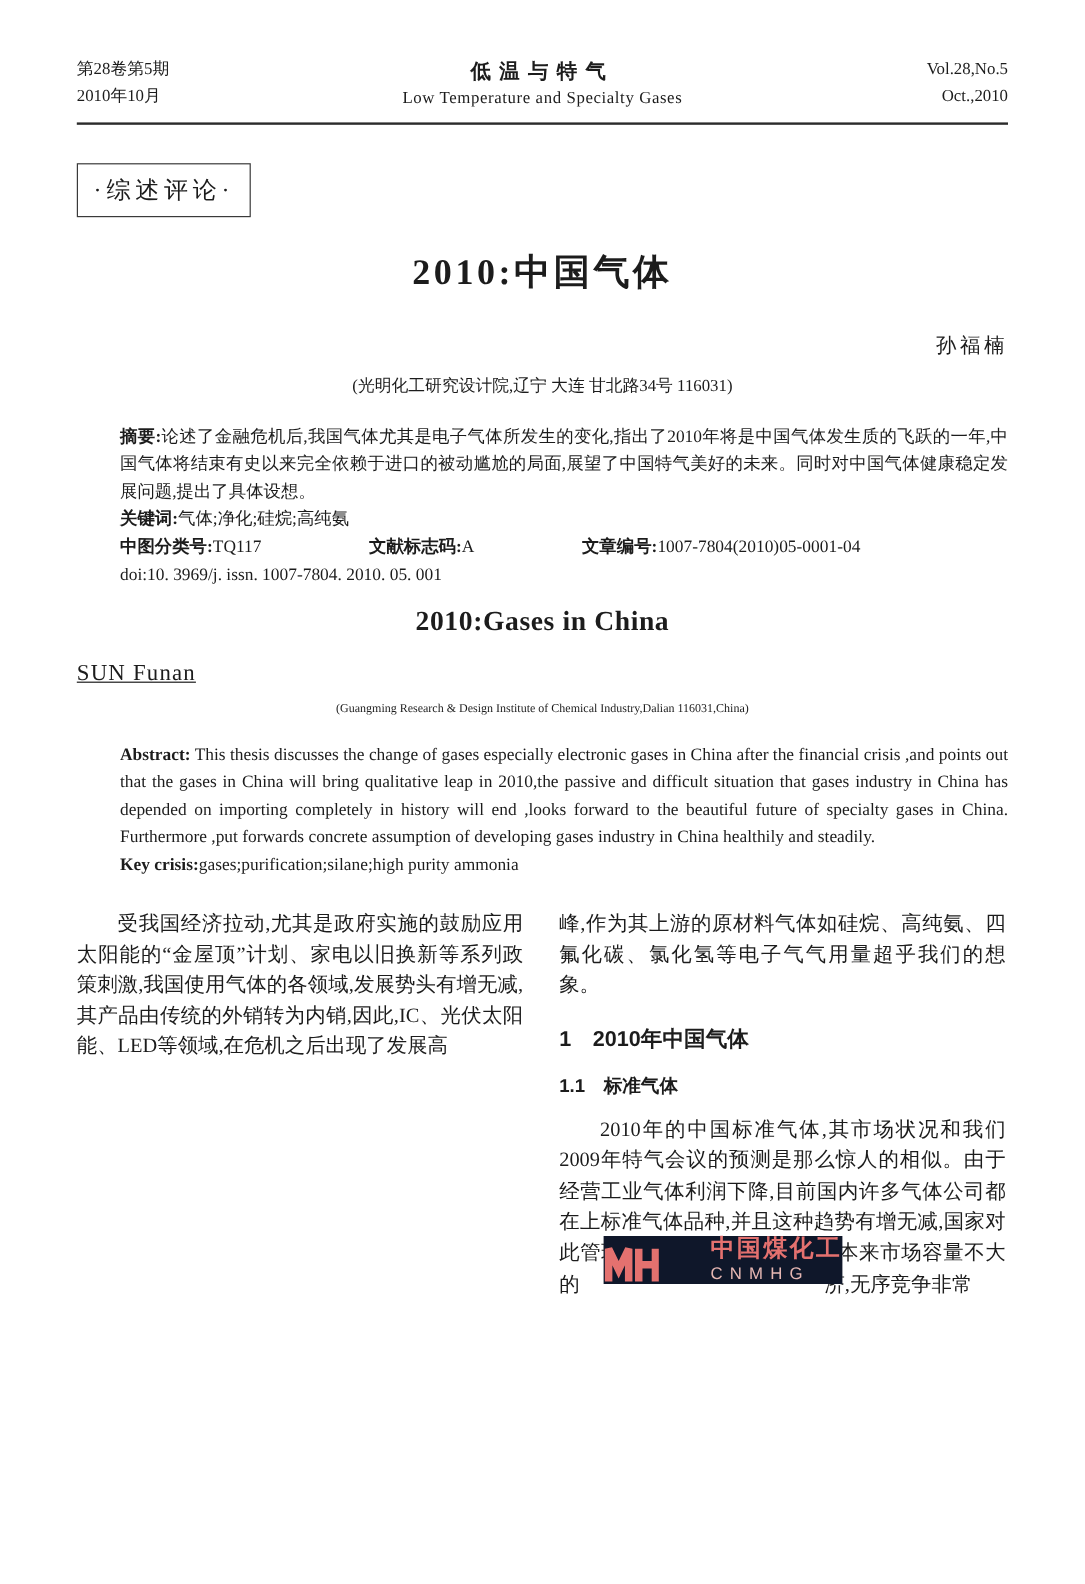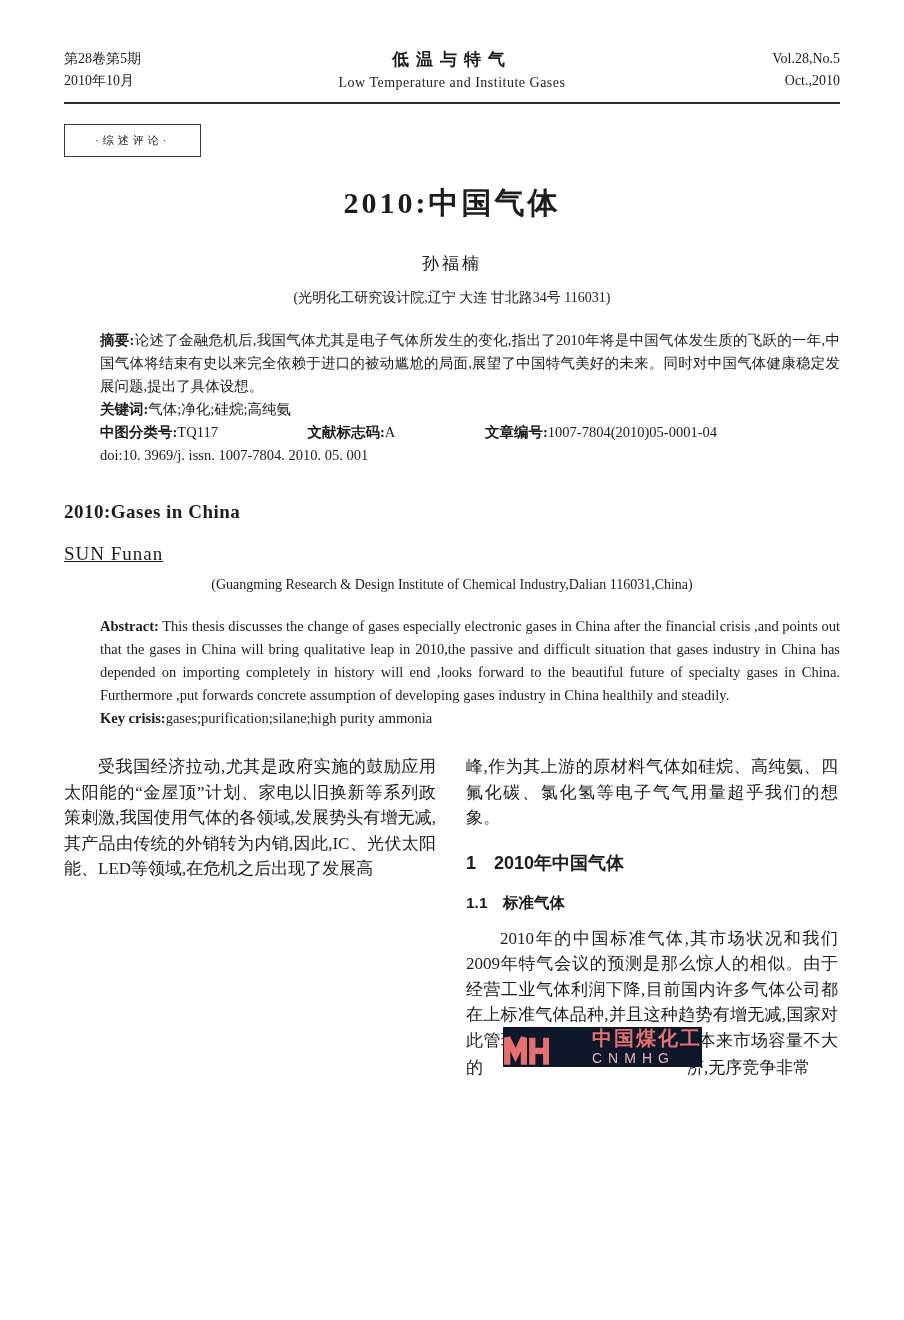--- a/index.html
+++ b/index.html
@@ -13,40 +13,40 @@
 
   
   .journal-header { display:flex; align-items:flex-start; padding-bottom:10px; border-bottom:2px solid #2b2b2b; }
   .jh-left { width:170px; font-size:14px; line-height:22px; }
   .jh-center { flex:1; text-align:center; }
   .jh-center .cn { font-size:17px; font-weight:bold; letter-spacing:7px; }
   .jh-center .en { font-size:14px; margin-top:4px; letter-spacing:0.5px; }
   .jh-right { width:170px; text-align:right; font-size:14px; line-height:22px; }
 
   
-  .category-box { display:inline-block; border:1px solid #3a3a3a; padding:8px 30px; margin-top:20px; font-size:11px; letter-spacing:4px; }
+  .category-box { display:inline-block; border:1px solid #3a3a3a; padding:8px 13px; margin-top:32px; font-size:20px; letter-spacing:4px; }
 
   
   .article-title { text-align:center; font-size:30px; font-weight:600; letter-spacing:3px; margin-top:26px; }
-  .author-name { text-align:center; font-size:17px; letter-spacing:3px; margin-top:28px; }
+  .author-name { text-align:right; font-size:17px; letter-spacing:3px; margin-top:28px; }
   .author-affiliation { text-align:center; font-size:14px; margin-top:14px; }
 
   
   .abstract-cn { margin:22px 0 0 36px; font-size:14.5px; line-height:23px; text-align:justify; }
   .b { font-weight:bold; }
   .kw-line { margin-left:36px; font-size:14.5px; line-height:23px; }
   .meta-line { margin-left:36px; font-size:14.5px; line-height:23px; }
   .meta-line .meta-item { margin-right:86px; }
   .meta-line .meta-item:last-child { margin-right:0; }
   .doi-line { margin-left:36px; font-size:14.5px; line-height:23px; }
 
   
-  .en-title { text-align:left; font-size:19px; font-weight:bold; margin-top:34px; letter-spacing:0.5px; }
+  .en-title { text-align:center; font-size:23px; font-weight:bold; margin-top:14px; letter-spacing:0.5px; }
   .en-author { font-size:19px; margin-top:20px; letter-spacing:1px;text-decoration:underline; }
-  .en-affil { text-align:center; font-size:14px; margin-top:12px; }
+  .en-affil { text-align:center; font-size:10px; margin-top:12px; }
   .abstract-en { margin:22px 0 0 36px; font-size:14.5px; line-height:23px; text-align:justify; }
   .kw-en { margin-left:36px; font-size:14.5px; line-height:23px; }
 
   
   .body-columns { display:flex; gap:30px; margin-top:24px; }
   .col { width:372px; font-size:17px; line-height:25.5px; text-align:justify; }
   .para { text-indent:2em; }
   .para.no-indent { text-indent:0; }
   .sec-h1 { font-family:"Liberation Sans","DejaVu Sans",sans-serif; font-size:18px; font-weight:bold; margin:20px 0 14px 0; }
   .sec-h2 { font-family:"Liberation Sans","DejaVu Sans",sans-serif; font-size:15.5px; font-weight:bold; margin:8px 0 10px 0; }
@@ -70,21 +70,21 @@
   <div class="content">
 
     
     <div class="journal-header">
       <div class="jh-left">
         <div>第28卷第5期</div>
         <div>2010年10月</div>
       </div>
       <div class="jh-center">
         <div class="cn">低温与特气</div>
-        <div class="en">Low Temperature and Institute Gases</div>
+        <div class="en">Low Temperature and Specialty Gases</div>
       </div>
       <div class="jh-right">
         <div>Vol.28,No.5</div>
         <div>Oct.,2010</div>
       </div>
     </div>
 
     
     <div class="category-box">
       <span>·综述评论·</span>

